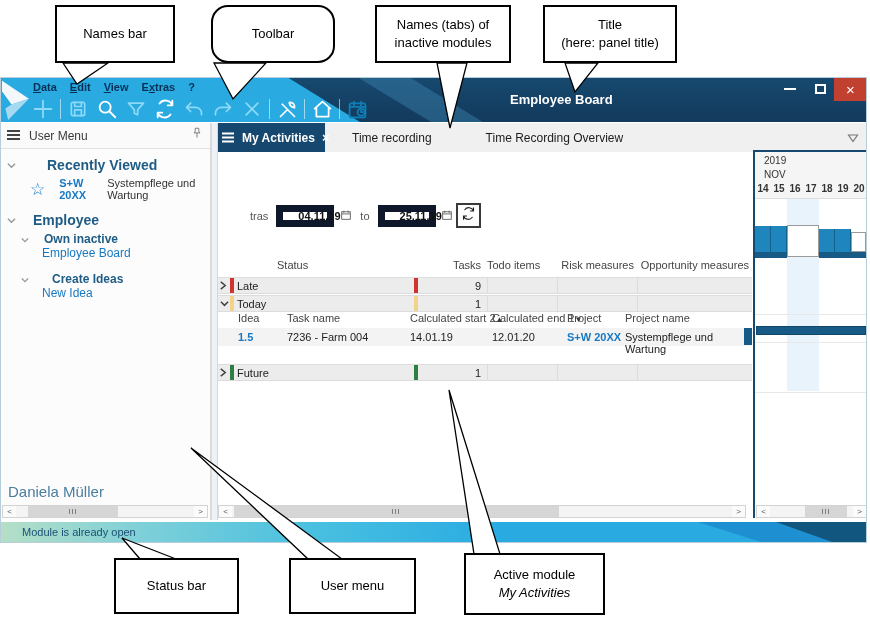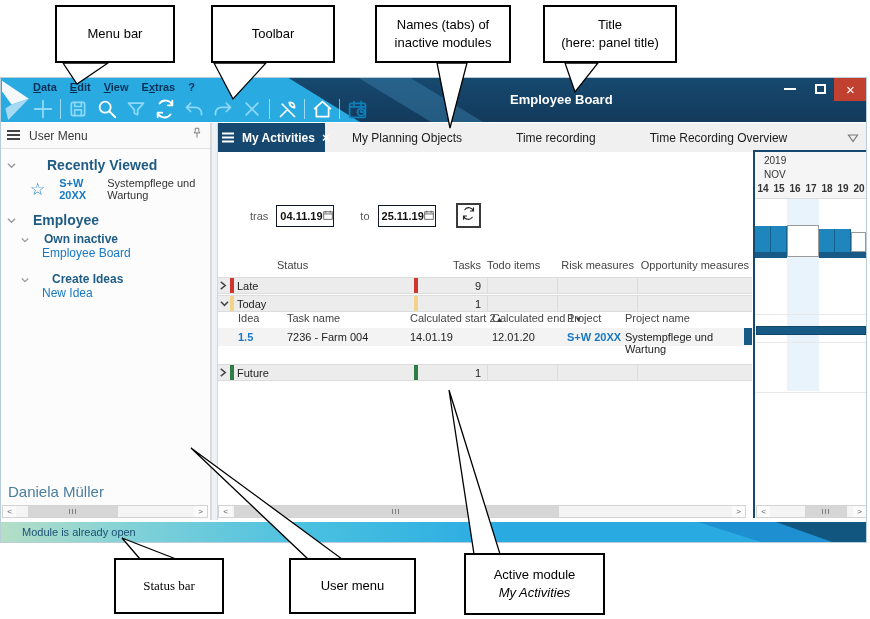--- a/index.html
+++ b/index.html
@@ -90,22 +90,22 @@
   .sb-track{flex:1;height:100%;position:relative;}
   .sb-thumb{position:absolute;top:0;height:100%;background:#d6d6d6;display:flex;
             align-items:center;justify-content:center;}
   .grip{width:9px;height:5px;
         background:repeating-linear-gradient(90deg,#7f7f7f 0 1px,transparent 1px 3px);}
 
   
   .main{position:absolute;left:218px;top:152px;width:534px;height:366px;background:#fff;}
   .filters{position:absolute;left:32px;top:51px;display:flex;align-items:center;gap:8px;}
   .flbl{font-size:11px;color:#555;}
-  .dbox{width:58px;height:22px;border:1px solid #0f172a;display:flex;align-items:center;
-        justify-content:space-between;padding:0 3px;font-size:11px;font-weight:bold;color:#111;background:#fff;}
+  .dbox{width:58px;height:22px;border:7px solid #0f172a;display:flex;align-items:center;
+        justify-content:space-between;padding:0 15px;font-size:11px;font-weight:bold;color:#111;background:#fff;}
   .dbox svg{stroke:#555;fill:none;stroke-width:1.2;}
   .to-gap{margin-left:18px;}
   .refresh-btn{margin-left:12px;width:25px;height:25px;border:2px solid #3a3a3a;background:#fff;
         display:flex;align-items:center;justify-content:center;}
   .refresh-btn svg{stroke:#222;fill:none;stroke-width:1.8;stroke-linecap:round;}
 
   .thead{position:absolute;left:0;top:107px;width:534px;height:16px;font-size:11px;color:#444;}
   .thc{position:absolute;top:0;}
   .grow{position:absolute;left:0;width:534px;height:17px;background:#ececec;
         border-top:1px solid #dcdcdc;border-bottom:1px solid #dcdcdc;font-size:11px;color:#222;}
@@ -251,21 +251,20 @@
   </div>
 
   <div class="tabbar">
     <div class="tab-active" style="background-color: rgb(22, 71, 110);">
       <span class="hamb"><svg width="14" height="11" viewBox="0 0 14 11">
             <path d="M1 1.5h12M1 5.5h12M1 9.5h12"></path>
           </svg></span>
       <span class="lbl">My Activities</span>
       <span class="x">×</span>
     </div>
-    <div class="tab">My Planning Objects</div>
     <div class="tab">Time recording</div>
     <div class="tab">Time Recording Overview</div>
     <div class="tab-dd">
       <span><svg width="12" height="10" viewBox="0 0 12 10">
             <path d="M1.5 2h9L6 8.5z" fill="none" stroke="#777" stroke-width="1.2"></path>
           </svg></span>
     </div>
   </div>
 
   <div class="sidebar">
@@ -485,34 +484,34 @@
     <polygon points="63,63 108,63 77,84" fill="#fff" stroke="#000" stroke-width="1.3"></polygon>
     <polygon points="214,63 266,63 233,99" fill="#fff" stroke="#000" stroke-width="1.3"></polygon>
     <polygon points="437,63 467,63 450,128" fill="#fff" stroke="#000" stroke-width="1.3"></polygon>
     <polygon points="565,63 598,63 575,92" fill="#fff" stroke="#000" stroke-width="1.3"></polygon>
     <polygon points="140,559 176,559 122,538" fill="#fff" stroke="#000" stroke-width="1.3"></polygon>
     <polygon points="308,559 342,559 191,448" fill="#fff" stroke="#000" stroke-width="1.3"></polygon>
     <polygon points="474,554 500,554 449,390" fill="#fff" stroke="#000" stroke-width="1.3"></polygon>
   </svg>
 
   <div class="co" style="left:55px;top:5px;width:120px;height:58px;">
-    <span>Menu bar</span>
-  </div>
-  <div class="co" style="left:211px;top:5px;width:124px;height:58px;">
+    <span>Names bar</span>
+  </div>
+  <div class="co" style="left:211px;top:5px;width:124px;height:58px;border-radius:17px;">
     <span>Toolbar</span>
   </div>
   <div class="co" style="left:375px;top:5px;width:136px;height:58px;">
     <span>Names (tabs) of</span>
     <span>inactive modules</span>
   </div>
   <div class="co" style="left:543px;top:5px;width:134px;height:58px;">
     <span>Title</span>
     <span>(here: panel title)</span>
   </div>
-  <div class="co" style="left:114px;top:558px;width:110px;height:56px;font-family:Liberation Serif, serif;">
+  <div class="co" style="left:114px;top:558px;width:125px;height:56px;">
     <span>Status bar</span>
   </div>
   <div class="co" style="left:289px;top:558px;width:127px;height:56px;">
     <span>User menu</span>
   </div>
   <div class="co" style="left:464px;top:553px;width:141px;height:62px;">
     <span>Active module</span>
     <span class="it">My Activities</span>
   </div>
 

